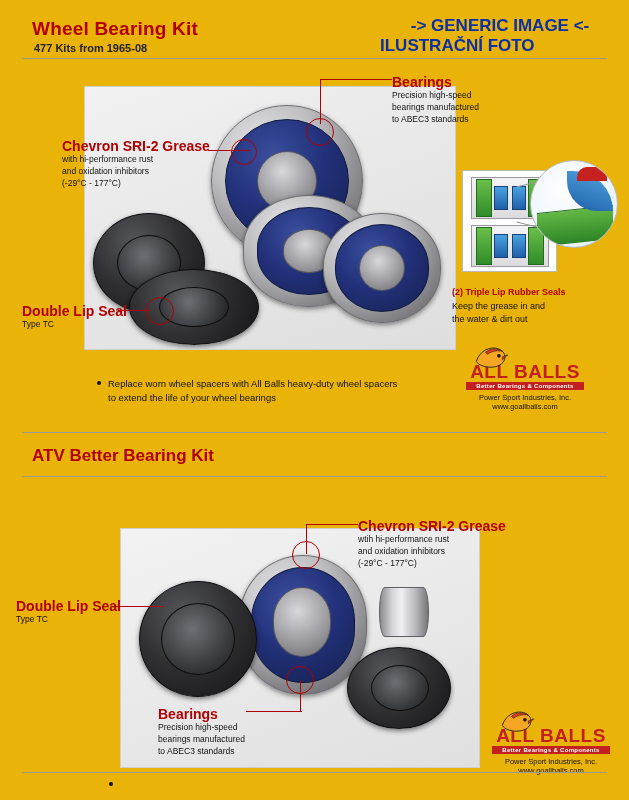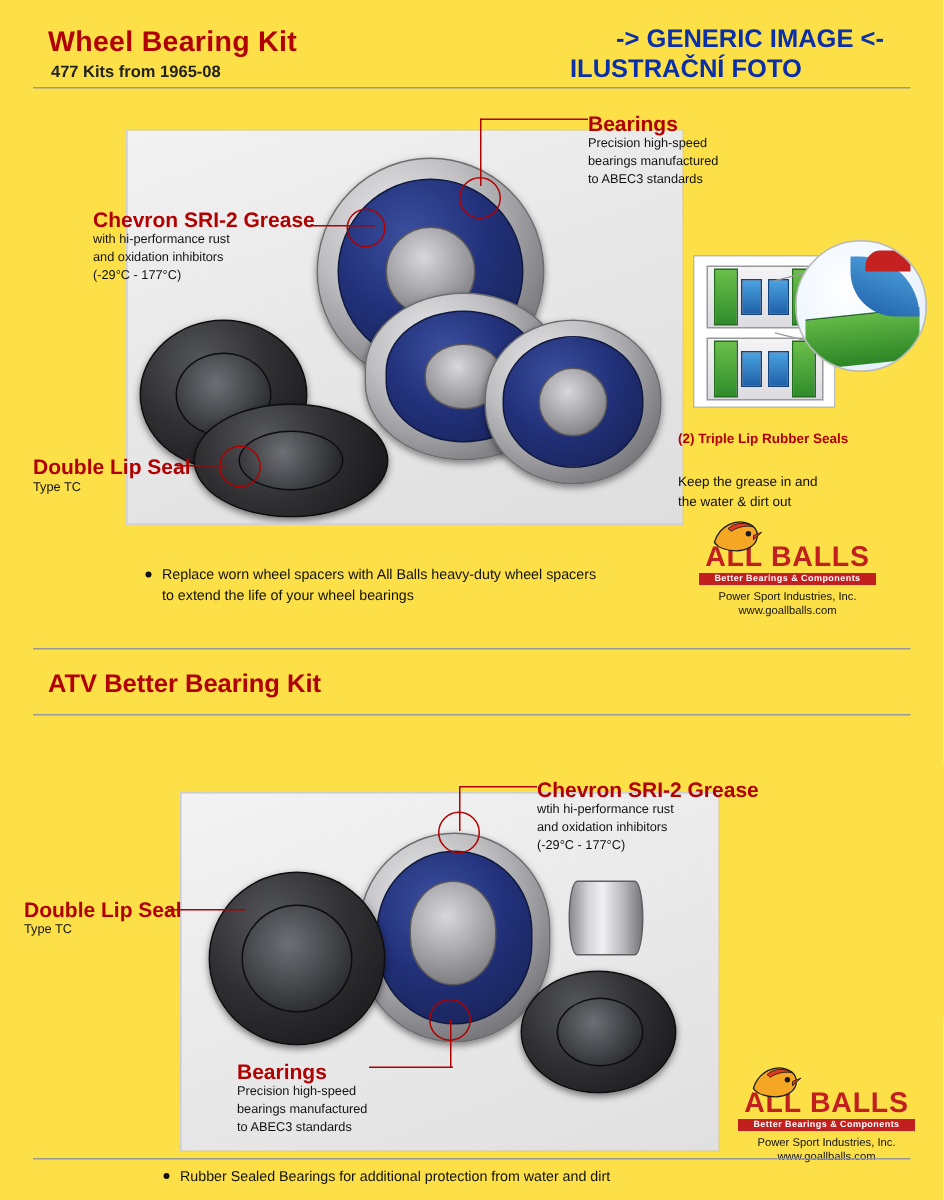--- a/index.html
+++ b/index.html
@@ -8,21 +8,21 @@
     width: 629px; height: 800px;
     background: #ffffff;
     font-family: "Liberation Sans", sans-serif;
     color: #1a1a1a;
     position: relative;
     overflow: hidden;
   }
   .page {
     position: relative;
     width: 629px; height: 800px;
-    background: #fde047;
+    background: #eab308;
     text-decoration: underline;
   }
 
   
   .title-main {
     position: absolute;
     left: 32px; top: 18px;
     font-size: 19px;
     font-weight: bold;
     color: #b10000;
@@ -187,21 +187,21 @@
   }
 
   .seal-cap {
     position: absolute;
     left: 452px; top: 286px;
     width: 150px;
     font-size: 9px;
     color: #111;
     line-height: 13px;
   }
-  .seal-cap .hd { display:block; font-weight: bold; color:#b10000; font-size:9px; margin-bottom:16px;}
+  .seal-cap .hd { display:block; font-weight: bold; color:#b10000; font-size:9px; margin-bottom:1px;}
 
   
   .bullet {
     position: absolute;
     font-size: 9.5px;
     line-height: 14px;
     color: #111;
   }
   .bullet .dot {
     position: absolute;
@@ -424,21 +424,20 @@
     <span>Precision high-speed</span><br>
     <span>bearings manufactured</span><br>
     <span>to ABEC3 standards</span>
   </div>
   <div class="leader-v" style="left:300px; top:680px; height:32px;"></div>
   <div class="leader" style="left:246px; top:711px; width:56px;"></div>
   <div class="circ" style="left:286px; top:666px; width:28px; height:28px;"></div>
 
   <div class="bullet" style="left:120px; top:778px; width:380px;">
     <span class="dot"></span>
-    <span>Rubber Sealed Bearings for additional protection from water and dirt</span>
   </div>
 
   <div class="logo" style="left:492px; top:712px;">
     <svg class="bird" viewBox="0 0 60 44" xmlns="http://www.w3.org/2000/svg">
       <path d="M4 30 C10 10, 30 2, 44 8 C52 11, 56 18, 54 26 C52 34, 42 40, 30 40 C18 40, 8 36, 4 30 Z" fill="#f5a623" stroke="#1a1a1a" stroke-width="1.5"></path>
       <path d="M20 14 C28 6, 42 6, 50 12 C44 10, 32 11, 24 17 Z" fill="#e03a1f" stroke="#1a1a1a" stroke-width="1"></path>
       <circle cx="44" cy="20" r="3.2" fill="#1a1a1a"></circle>
       <path d="M50 22 L60 18 L50 27 Z" fill="#e03a1f" stroke="#1a1a1a" stroke-width="1"></path>
     </svg>
     <div class="brand">ALL BALLS</div>

